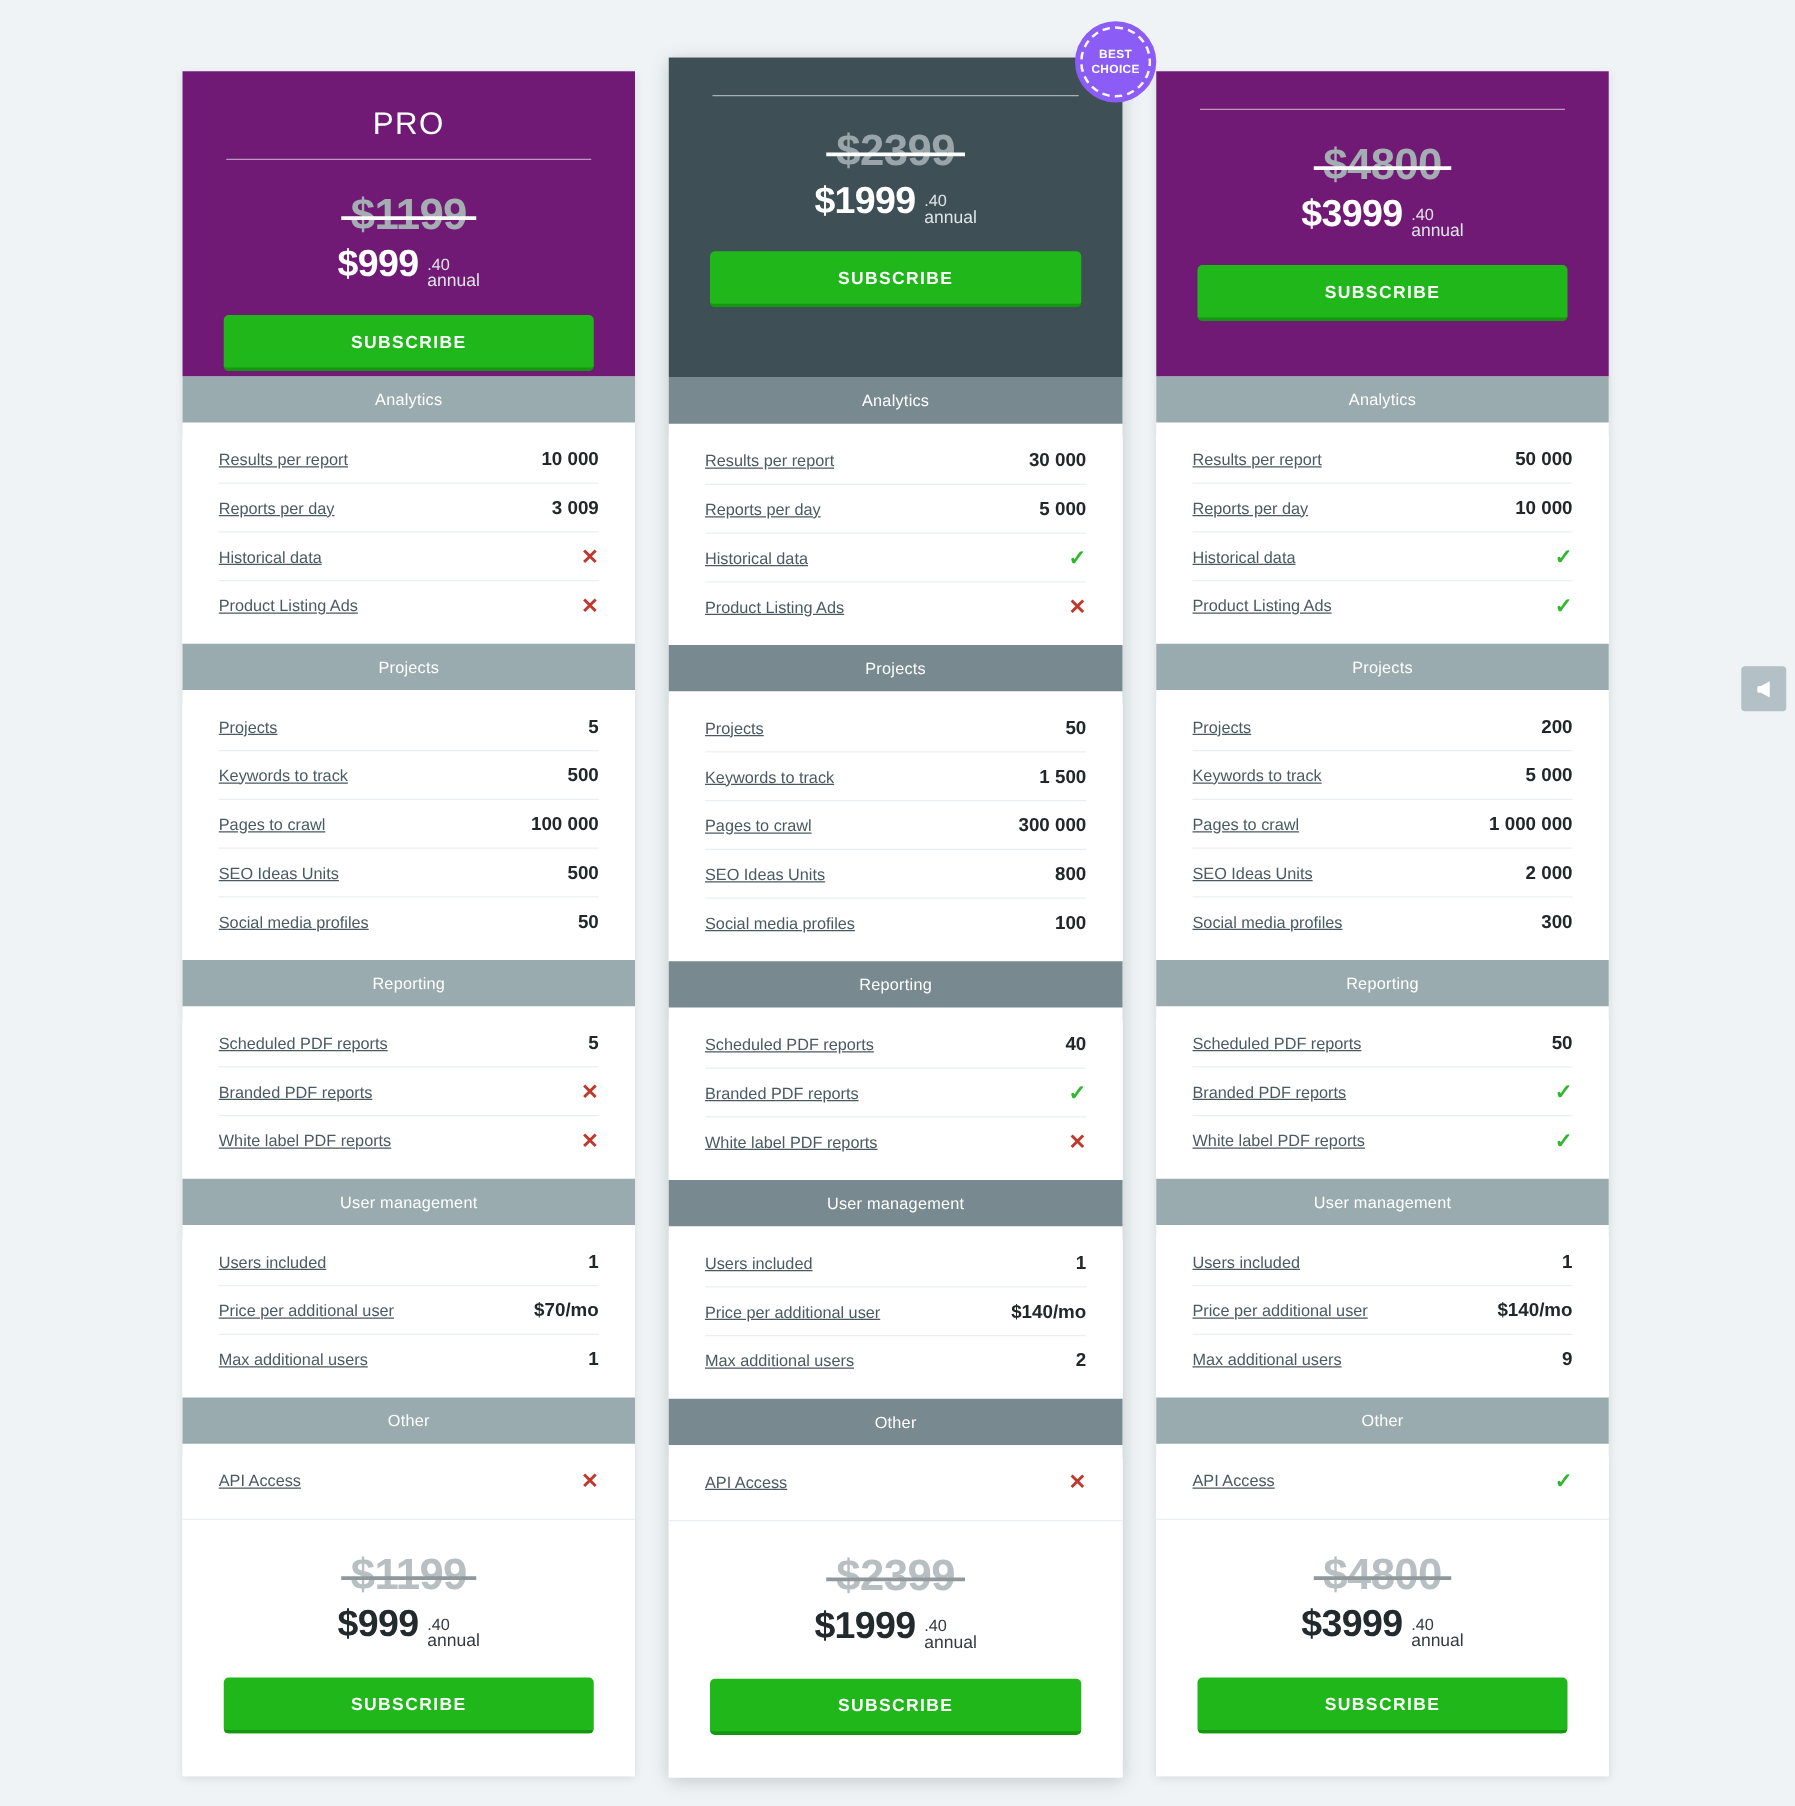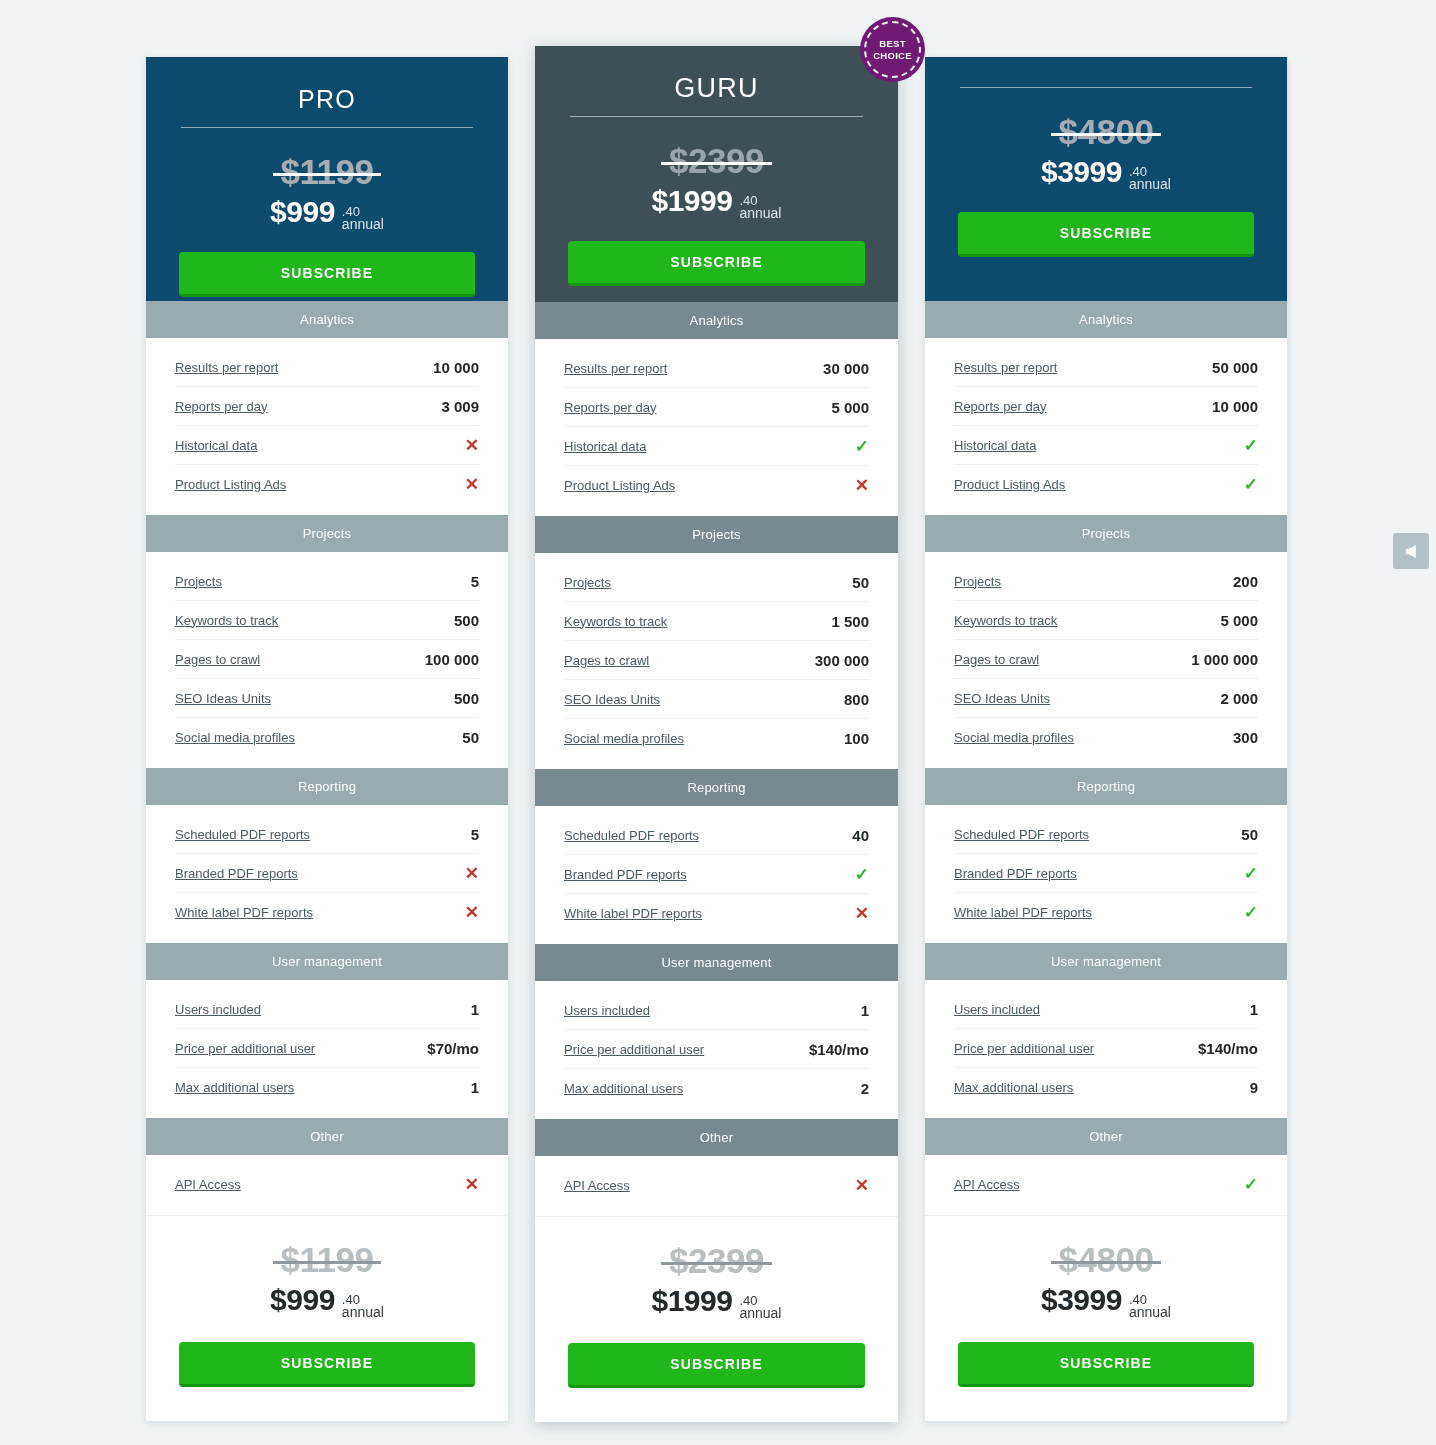--- a/index.html
+++ b/index.html
@@ -47,21 +47,21 @@
   }
 
   
   .plan-head {
     position: relative;
     padding: 22px 33px 26px 33px;
     text-align: center;
     color: #ffffff;
   }
   .pro .plan-head,
-  .business .plan-head { background: #0c4a6e; height: 244px; }
+  .business .plan-head { background: #701a75; height: 244px; }
   .guru .plan-head     { background: #3e4f56; height: 256px; }
 
   .plan-name {
     font-size: 25px;
     font-weight: 400;
     letter-spacing: 1.2px;
     line-height: 40px;
     color: #ffffff;
   }
   .guru .plan-name { font-size: 27px; }
@@ -132,21 +132,21 @@
   }
 
   
   .best-badge {
     position: absolute;
     top: -29px;
     right: -27px;
     width: 65px;
     height: 65px;
     border-radius: 50%;
-    background: #701a75;
+    background: #8b5cf6;
     color: #ffffff;
     display: flex;
     flex-direction: column;
     align-items: center;
     justify-content: center;
     font-size: 9.5px;
     font-weight: bold;
     line-height: 12px;
     letter-spacing: 0.3px;
     z-index: 9;
@@ -339,21 +339,20 @@
             <button class="subscribe-btn">SUBSCRIBE</button>
           </div>
         </div>
       </div>
       <div class="plan guru">
         <div class="plan-head">
           <div class="best-badge">
             <span>BEST</span>
             <span>CHOICE</span>
           </div>
-          <div class="plan-name">GURU</div>
           <div class="name-rule"></div>
           <div>
             <div><span class="price-old">$2399</span></div>
             <div class="price-now-row">
               <span class="price-now">$1999</span>
               <span class="price-frac">
                 <span class="cents">.40</span>
                 <span class="period">annual</span>
               </span>
             </div>

